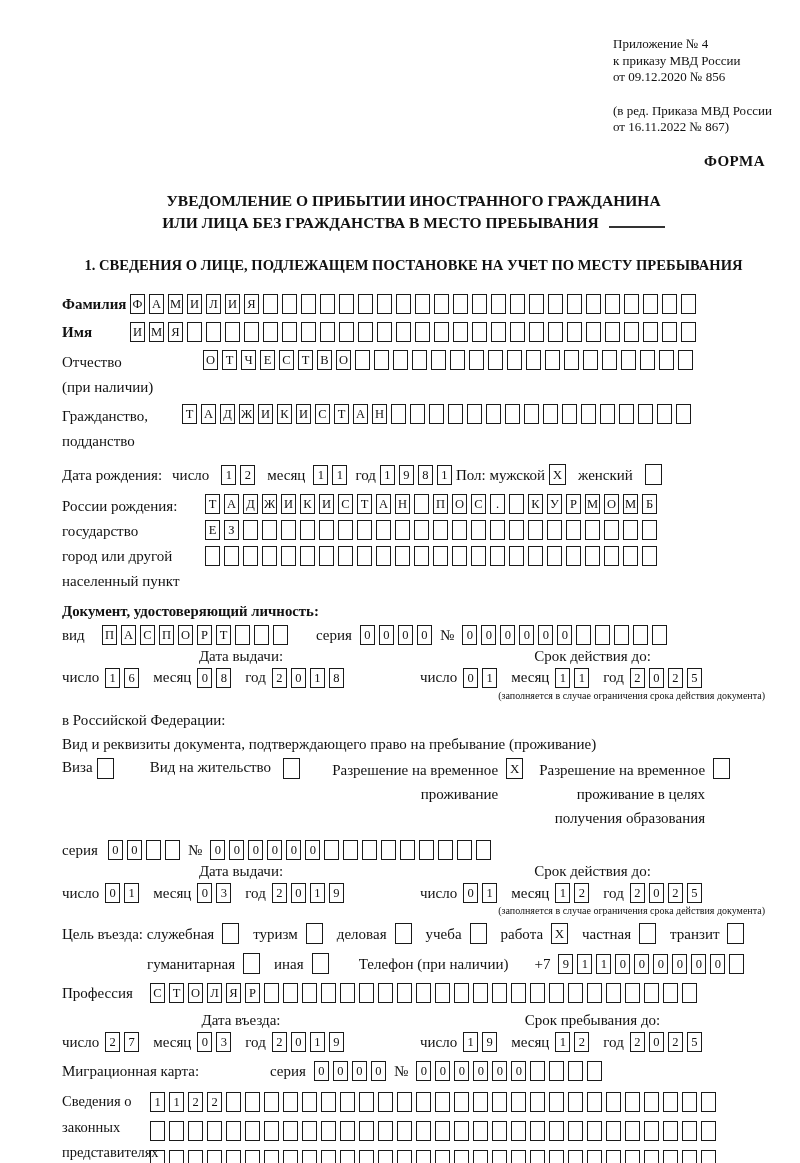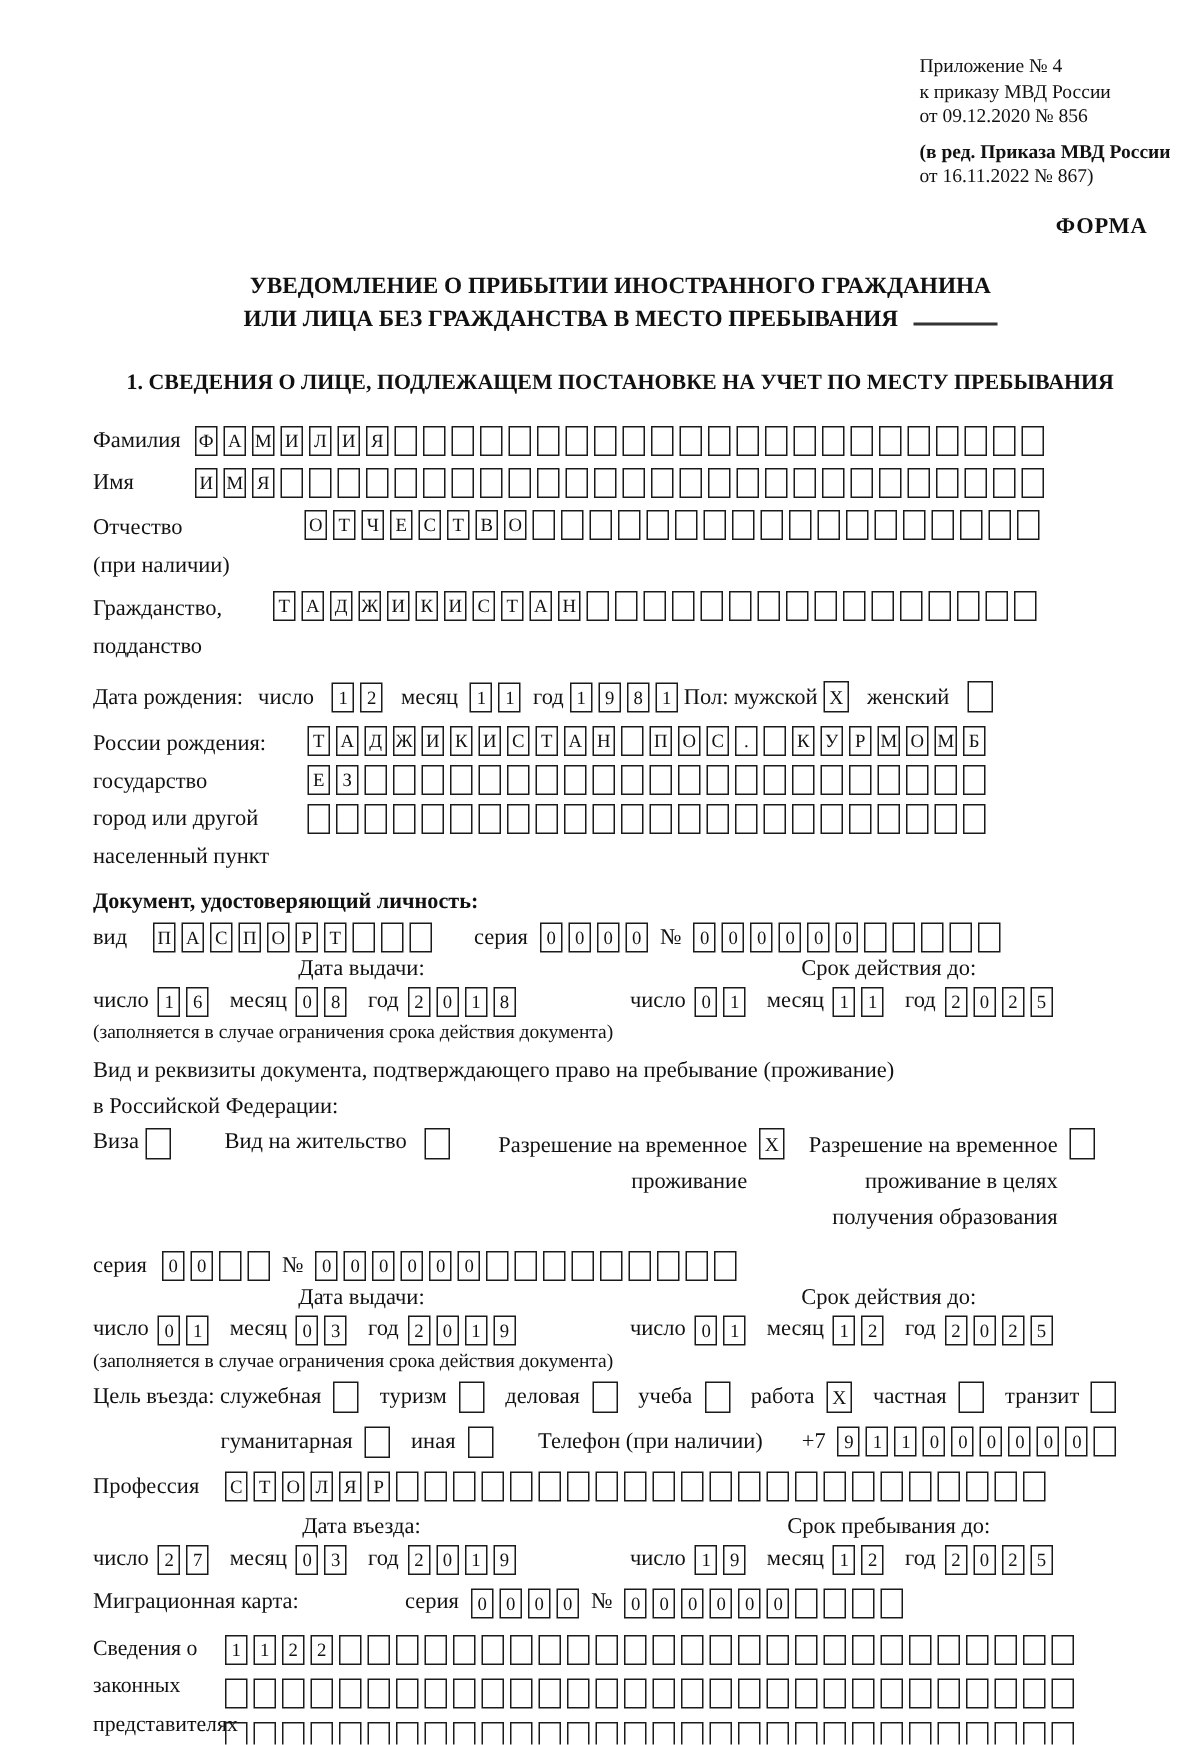--- a/index.html
+++ b/index.html
@@ -5,55 +5,55 @@
   html,body{margin:0;padding:0;background:#fff;}
   body{
     width:800px;height:1163px;box-sizing:border-box;
     padding:36px 35px 0 62px;
     color:#111;
     font-family:"Liberation Serif","DejaVu Serif",serif;
     font-size:15px;line-height:1.25;
     overflow:hidden;
   }
   .doc-ref{margin-left:551px;font-size:13px;line-height:16.5px;white-space:nowrap;}
-  .doc-ref .amend{margin-top:7px;font-weight:bold;}
+  .doc-ref .amend{margin-top:17px;}
   .forma{font-weight:bold;text-align:right;font-size:15px;margin-top:16px;letter-spacing:.5px;}
   .title{margin-top:20px;text-align:center;font-weight:bold;font-size:15.5px;line-height:22px;}
   .title-underline{display:inline-block;width:56px;border-bottom:2px solid #333;height:1px;margin-left:10px;}
   .sec-head{margin-top:22px;font-weight:bold;font-size:14.6px;text-align:center;white-space:nowrap;}
 
   .row{display:flex;align-items:center;margin-top:7px;}
   .row-top{align-items:flex-start;}
   .lbl{flex-shrink:0;}
   .lbl2{flex-shrink:0;line-height:25px;}
   .cells{display:flex;flex-wrap:nowrap;}
   .cell{
     display:inline-block;width:13px;height:18px;
     border:1.6px solid #1a1a1a;margin-right:4px;
     text-align:center;line-height:18px;font-size:12.5px;flex-shrink:0;
   }
   .cb{
     display:inline-block;width:15px;height:19px;
     border:1.6px solid #1a1a1a;text-align:center;line-height:19px;
     font-size:13px;flex-shrink:0;
   }
-  .w68{width:68px;} .w141{width:141px;} .w120{width:120px;} .w143{width:143px;}
+  .w68{width:68px;font-weight:bold;} .w141{width:141px;} .w120{width:120px;} .w143{width:143px;}
   .stack{display:flex;flex-direction:column;}
   .gap6 > * + *{margin-top:6px;}
 
   .center-head{text-align:left;font-weight:bold;margin-top:8px;font-size:14.8px;}
 
   .dates{display:flex;margin-top:2px;}
   .dcol1{width:358px;}
   .dcol2{flex:1;}
   .date-head{text-align:center;margin-bottom:2px;}
   .dline{display:flex;align-items:center;}
   .dline .dl{margin-right:6px;}
   .dline .dsep{margin:0 6px 0 10px;}
-  .note{font-size:13px;margin-top:2px;}
+  .note{font-size:10px;text-align:right;margin-top:2px;}
 
   .opt{display:flex;align-items:flex-start;}
   .opt-lbl{display:inline-block;}
   .opt-lbl-c{display:inline-block;width:172px;text-align:right;line-height:24px;}
   .ml4{margin-left:4px;} .ml8{margin-left:8px;} .ml10{margin-left:10px;}
   .ml12{margin-left:12px;} .ml24{margin-left:24px;} .ml26{margin-left:26px;}
   .ml30{margin-left:30px;} .ml36{margin-left:36px;}
 
   .purpose .cb{margin-left:8px;}
   .purpose > .plbl{margin-left:14px;}
@@ -418,22 +418,22 @@
           <span class="cell">0</span>
           <span class="cell">2</span>
           <span class="cell">5</span>
         </span>
     </div>
   </div>
 </div>
 <div class="note">(заполняется в случае ограничения срока действия документа)</div>
 
 <div style="margin-top:6px;line-height:24px;">
+  <div>в Российской Федерации:</div>
   <div>Вид и реквизиты документа, подтверждающего право на пребывание (проживание)</div>
-  <div>в Российской Федерации:</div>
 </div>
 
 <div class="row row-top" style="margin-top:2px;">
   <span class="opt">
     <span class="opt-lbl">Виза</span>
     <span class="cb ml4"></span>
   </span>
   <span class="opt ml36">
     <span class="opt-lbl">Вид на жительство</span>
     <span class="cb ml12"></span>

